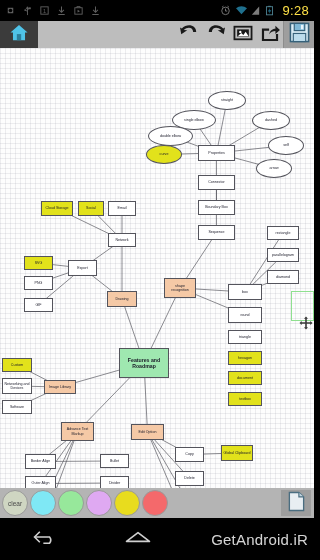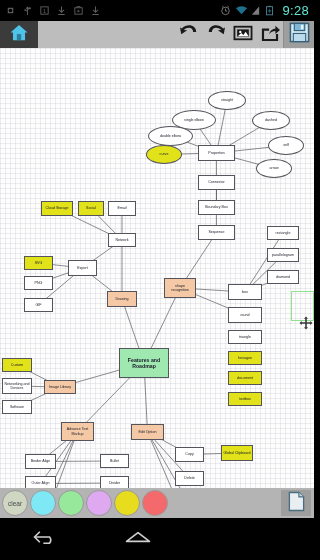--- a/index.html
+++ b/index.html
@@ -6,21 +6,21 @@
   body{width:314px;height:560px;overflow:hidden;
        font-family:"Liberation Sans","DejaVu Sans",sans-serif;}
 
   
   #statusbar{position:absolute;left:0;top:0;width:314px;height:21px;
     background:#000;display:flex;align-items:center;}
   #statusbar .left{display:flex;align-items:center;gap:6px;padding-left:5px;flex:1;}
   #statusbar .right{display:flex;align-items:center;gap:4px;padding-right:5px;}
   .sicon{width:11px;height:11px;display:block;opacity:.62;}
   .sicon svg{display:block;}
-  .clock-text{color:#5eead4;font-size:13px;letter-spacing:.3px;padding-left:2px;}
+  .clock-text{color:#fde047;font-size:13px;letter-spacing:.3px;padding-left:2px;}
 
   
   #toolbar{position:absolute;left:0;top:21px;width:314px;height:27px;
     background:#bdbdbd;display:flex;align-items:stretch;}
   #home-btn{width:38px;background:#3b3b3b;display:flex;align-items:center;justify-content:center;}
   #tb-spacer{flex:1;background:#bdbdbd;}
   .tbtn{width:27px;display:flex;align-items:center;justify-content:center;background:#bdbdbd;}
   #save-btn{width:30px;background:#9e9e9e;display:flex;align-items:center;justify-content:center;
     border-left:1px solid #8d8d8d;}
 
@@ -394,13 +394,14 @@
         <path d="M10 4 L4 10 L10 16" fill="none" stroke="#cfcfcf" stroke-width="1.8"></path>
         <path d="M4.5 10 H21 a5.5 5.5 0 0 1 0 7 H14" fill="none" stroke="#cfcfcf" stroke-width="1.8"></path>
       </svg></span>
   </div>
   <div class="nav-btn">
     <span>
       <svg viewBox="0 0 34 20" width="30" height="18">
         <path d="M4 15 L17 5 L30 15 Z" fill="none" stroke="#cfcfcf" stroke-width="1.8" stroke-linejoin="round"></path>
       </svg></span>
   </div>
+  <div id="watermark">GetAndroid.iR</div>
 </div>
 
 </body></html>

